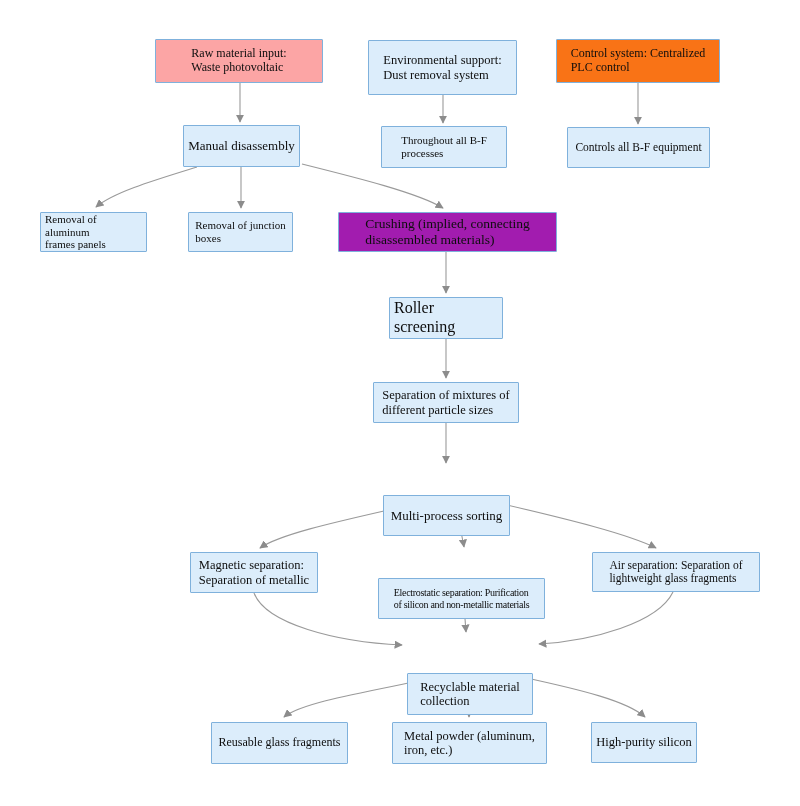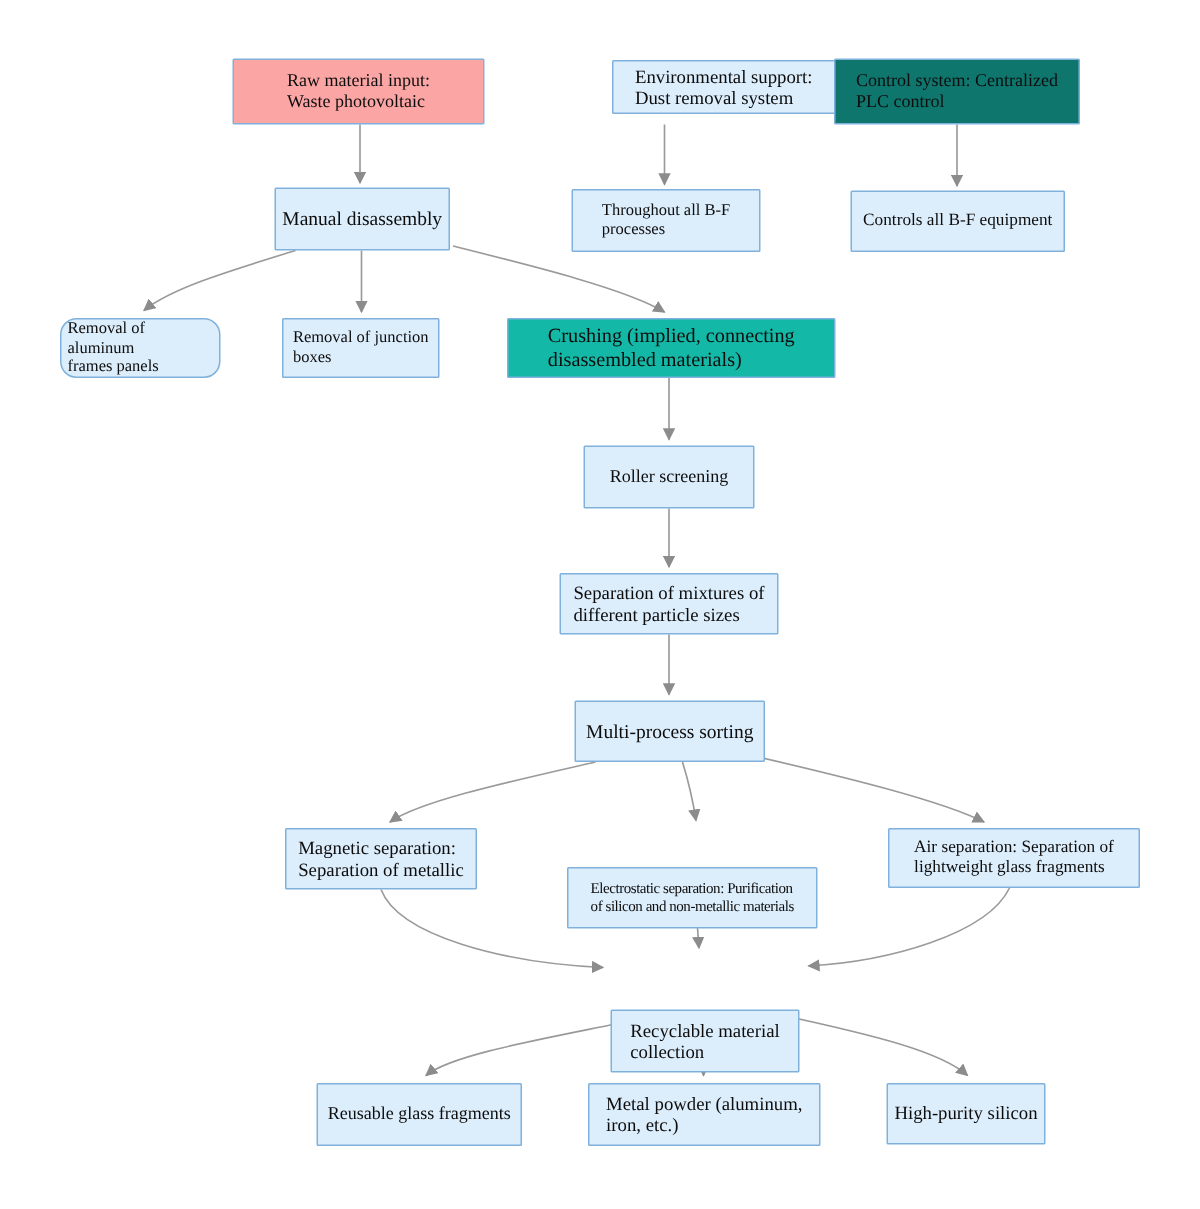--- a/index.html
+++ b/index.html
@@ -8,29 +8,29 @@
   svg.edges{position:absolute;left:0;top:0;width:800px;height:806px;}
   .node{
     position:absolute;box-sizing:border-box;
     border:1.6px solid #7fb1dc;background:#dcedfb;
     display:flex;align-items:center;justify-content:center;
     text-align:left;white-space:pre-line;line-height:1.16;color:#0d0d0d;
     padding:2px 4px;border-radius:1px;
   }
   
   #n_raw       {left:155px;top:39px; width:168px;height:44px;font-size:12px;}
-  #n_env       {left:368px;top:40px; width:149px;height:36px;font-size:12.5px;margin-left:40px;}
+  #n_env       {left:368px;top:40px; width:149px;height:55px;font-size:12.5px;}
   #n_control   {left:556px;top:39px; width:164px;height:44px;font-size:12px;}
   #n_manual    {left:183px;top:125px;width:117px;height:42px;font-size:13px;}
   #n_through   {left:381px;top:126px;width:126px;height:42px;font-size:11px;}
   #n_controls  {left:567px;top:127px;width:143px;height:41px;font-size:11.5px;font-family:Liberation Serif, serif;}
   #n_rem_alum  {left:40px; top:212px;width:107px;height:40px;font-size:11px;}
   #n_rem_junc  {left:188px;top:212px;width:105px;height:40px;font-size:11px;}
   #n_crush     {left:338px;top:212px;width:219px;height:40px;font-size:13.5px;}
-  #n_roller    {left:389px;top:297px;width:114px;height:42px;font-size:12px;}
+  #n_roller    {left:389px;top:297px;width:114px;height:42px;font-size:16px;}
   #n_sep       {left:373px;top:382px;width:146px;height:41px;font-size:12.5px;}
   #n_multi     {left:383px;top:467px;width:127px;height:41px;font-size:13px;}
   #n_magnetic  {left:190px;top:552px;width:128px;height:41px;font-size:12.5px;}
   #n_electro   {left:378px;top:551px;width:167px;height:41px;font-size:10px;letter-spacing:-0.3px;}
   #n_air       {left:592px;top:552px;width:168px;height:40px;font-size:11.5px;}
   #n_recycle   {left:407px;top:637px;width:126px;height:42px;font-size:12.5px;margin-top:36px;}
   #n_reusable  {left:211px;top:722px;width:137px;height:42px;font-size:12px;}
   #n_metal     {left:392px;top:722px;width:155px;height:42px;font-size:12.5px;}
   #n_high      {left:591px;top:722px;width:106px;height:41px;font-size:12.5px;}
 </style>
@@ -64,36 +64,36 @@
       <path d="M428,679 C372,691 302,702 284,717" marker-end="url(#ah)"></path>
       <path d="M469,679 C469,691 469,704 469,717" marker-end="url(#ah)"></path>
       <path d="M522,677 C582,690 627,701 645,717" marker-end="url(#ah)"></path>
     </g>
   </svg>
 
   <div class="node" id="n_raw" style="background: #fca5a5; border-color: rgb(127, 177, 220); color: rgb(13, 13, 13);"><span>Raw material input:
 Waste photovoltaic</span></div>
   <div class="node" id="n_env" style="background: rgb(220, 237, 251); border-color: rgb(127, 177, 220); color: rgb(13, 13, 13);"><span>Environmental support:
 Dust removal system</span></div>
-  <div class="node" id="n_control" style="background: #0f766e; border-color: rgb(127, 177, 220); color: rgb(13, 13, 13);"><span>Control system: Centralized
+  <div class="node" id="n_control" style="background: #f97316; border-color: rgb(127, 177, 220); color: rgb(13, 13, 13);"><span>Control system: Centralized
 PLC control</span></div>
   <div class="node" id="n_manual" style="background: rgb(220, 237, 251); border-color: rgb(127, 177, 220); color: rgb(13, 13, 13);"><span>Manual disassembly</span></div>
   <div class="node" id="n_through" style="background: rgb(220, 237, 251); border-color: rgb(127, 177, 220); color: rgb(13, 13, 13);"><span>Throughout all B-F
 processes</span></div>
   <div class="node" id="n_controls" style="background: rgb(220, 237, 251); border-color: rgb(127, 177, 220); color: rgb(13, 13, 13);"><span>Controls all B-F equipment</span></div>
-  <div class="node" id="n_rem_alum" style="background: rgb(220, 237, 251); border-color: rgb(127, 177, 220); color: rgb(13, 13, 13); border-radius: 11px;"><span>Removal of aluminum
+  <div class="node" id="n_rem_alum" style="background: rgb(220, 237, 251); border-color: rgb(127, 177, 220); color: rgb(13, 13, 13);"><span>Removal of aluminum
 frames panels</span></div>
   <div class="node" id="n_rem_junc" style="background: rgb(220, 237, 251); border-color: rgb(127, 177, 220); color: rgb(13, 13, 13);"><span>Removal of junction
 boxes</span></div>
-  <div class="node" id="n_crush" style="background: #14b8a6; border-color: rgb(127, 177, 220); color: rgb(13, 13, 13);"><span>Crushing (implied, connecting
+  <div class="node" id="n_crush" style="background: #a21caf; border-color: rgb(127, 177, 220); color: rgb(13, 13, 13);"><span>Crushing (implied, connecting
 disassembled materials)</span></div>
   <div class="node" id="n_roller" style="background: rgb(220, 237, 251); border-color: rgb(127, 177, 220); color: rgb(13, 13, 13);"><span>Roller screening</span></div>
   <div class="node" id="n_sep" style="background: rgb(220, 237, 251); border-color: rgb(127, 177, 220); color: rgb(13, 13, 13);"><span>Separation of mixtures of
 different particle sizes</span></div>
-  <div class="node" id="n_multi" style="background: rgb(220, 237, 251); border-color: rgb(127, 177, 220); color: rgb(13, 13, 13);"><span>Multi-process sorting</span></div>
+  <div class="node" id="n_multi" style="background: rgb(220, 237, 251); border-color: rgb(127, 177, 220); color: rgb(13, 13, 13); margin-top: 28px;"><span>Multi-process sorting</span></div>
   <div class="node" id="n_magnetic" style="background: rgb(220, 237, 251); border-color: rgb(127, 177, 220); color: rgb(13, 13, 13);"><span>Magnetic separation:
 Separation of metallic</span></div>
   <div class="node" id="n_electro" style="background: rgb(220, 237, 251); border-color: rgb(127, 177, 220); color: rgb(13, 13, 13); margin-top: 27px;"><span>Electrostatic separation: Purification
 of silicon and non-metallic materials</span></div>
   <div class="node" id="n_air" style="background: rgb(220, 237, 251); border-color: rgb(127, 177, 220); color: rgb(13, 13, 13);"><span>Air separation: Separation of
 lightweight glass fragments</span></div>
   <div class="node" id="n_recycle" style="background: rgb(220, 237, 251); border-color: rgb(127, 177, 220); color: rgb(13, 13, 13);"><span>Recyclable material
 collection</span></div>
   <div class="node" id="n_reusable" style="background: rgb(220, 237, 251); border-color: rgb(127, 177, 220); color: rgb(13, 13, 13);"><span>Reusable glass fragments</span></div>
   <div class="node" id="n_metal" style="background: rgb(220, 237, 251); border-color: rgb(127, 177, 220); color: rgb(13, 13, 13);"><span>Metal powder (aluminum,

